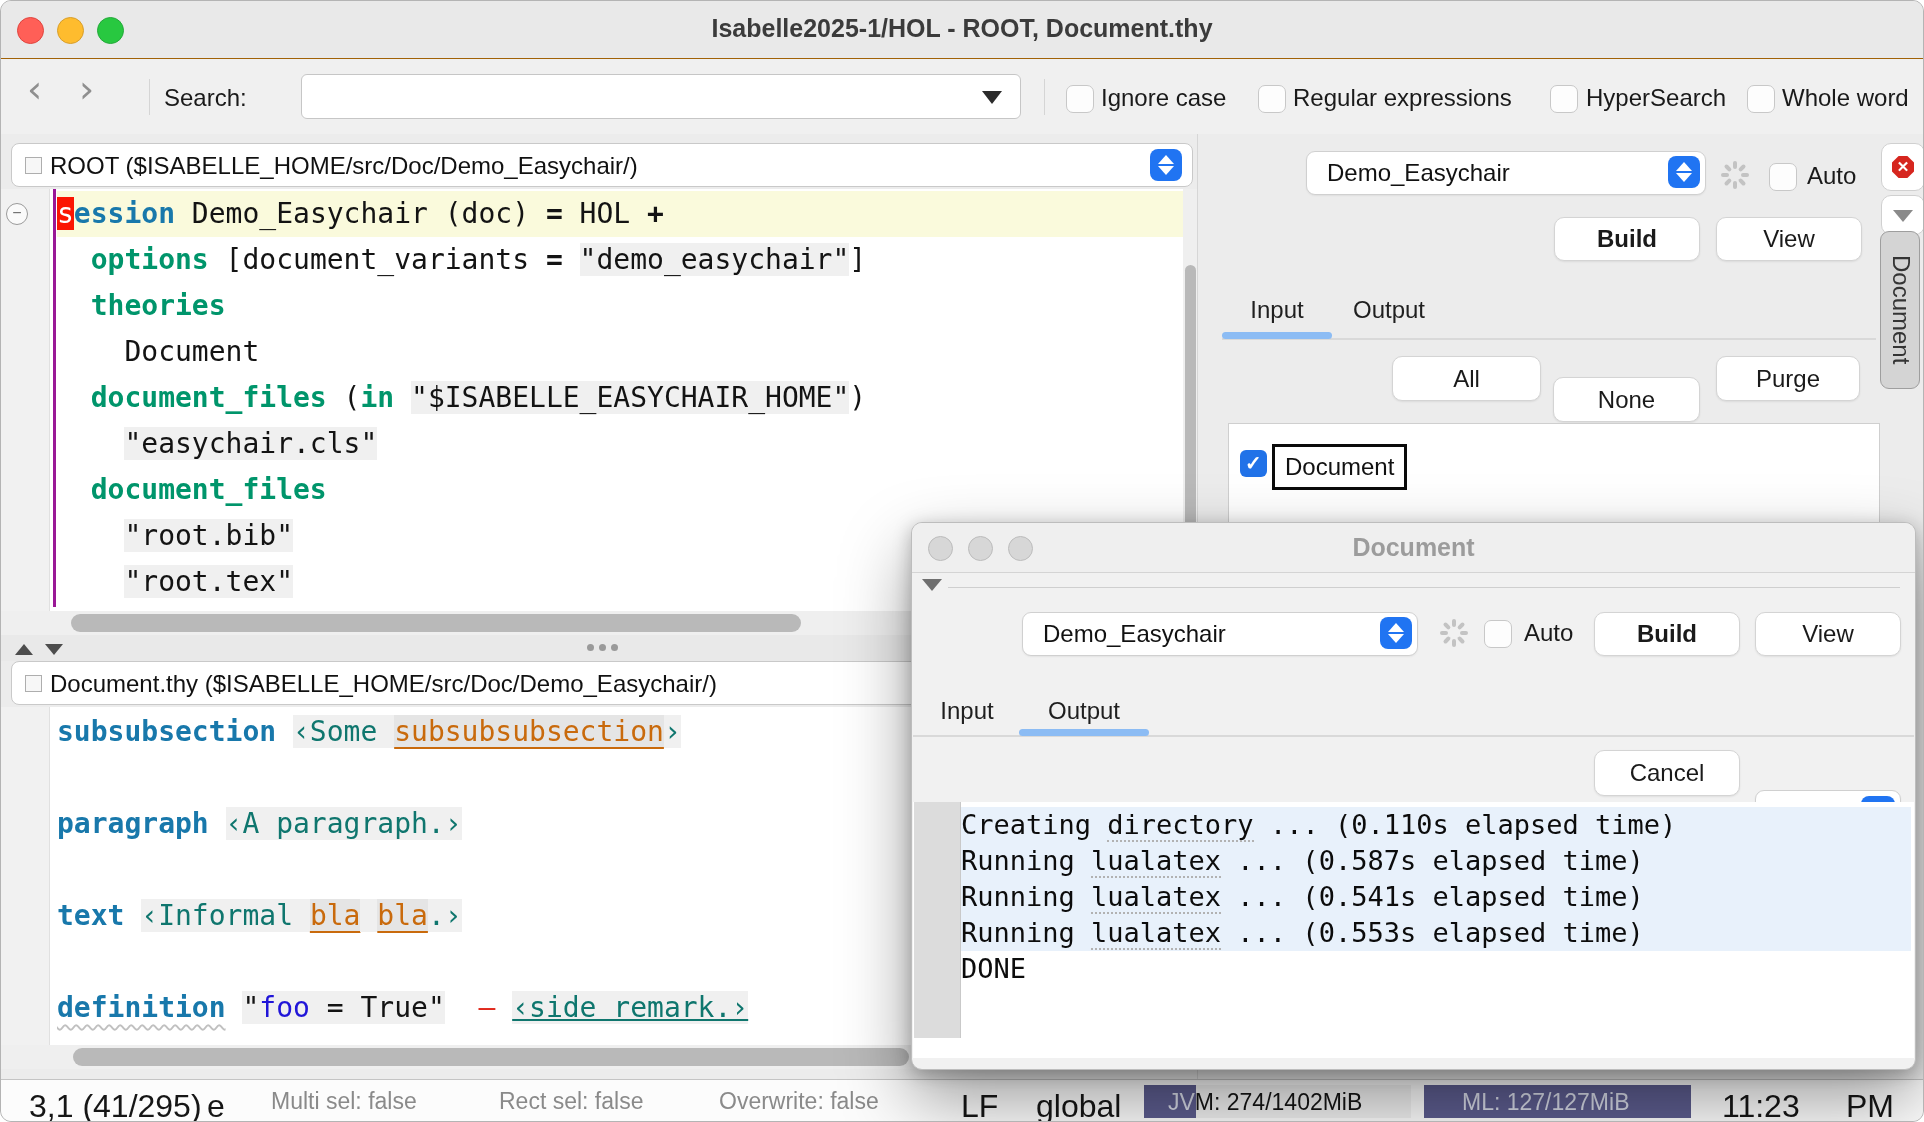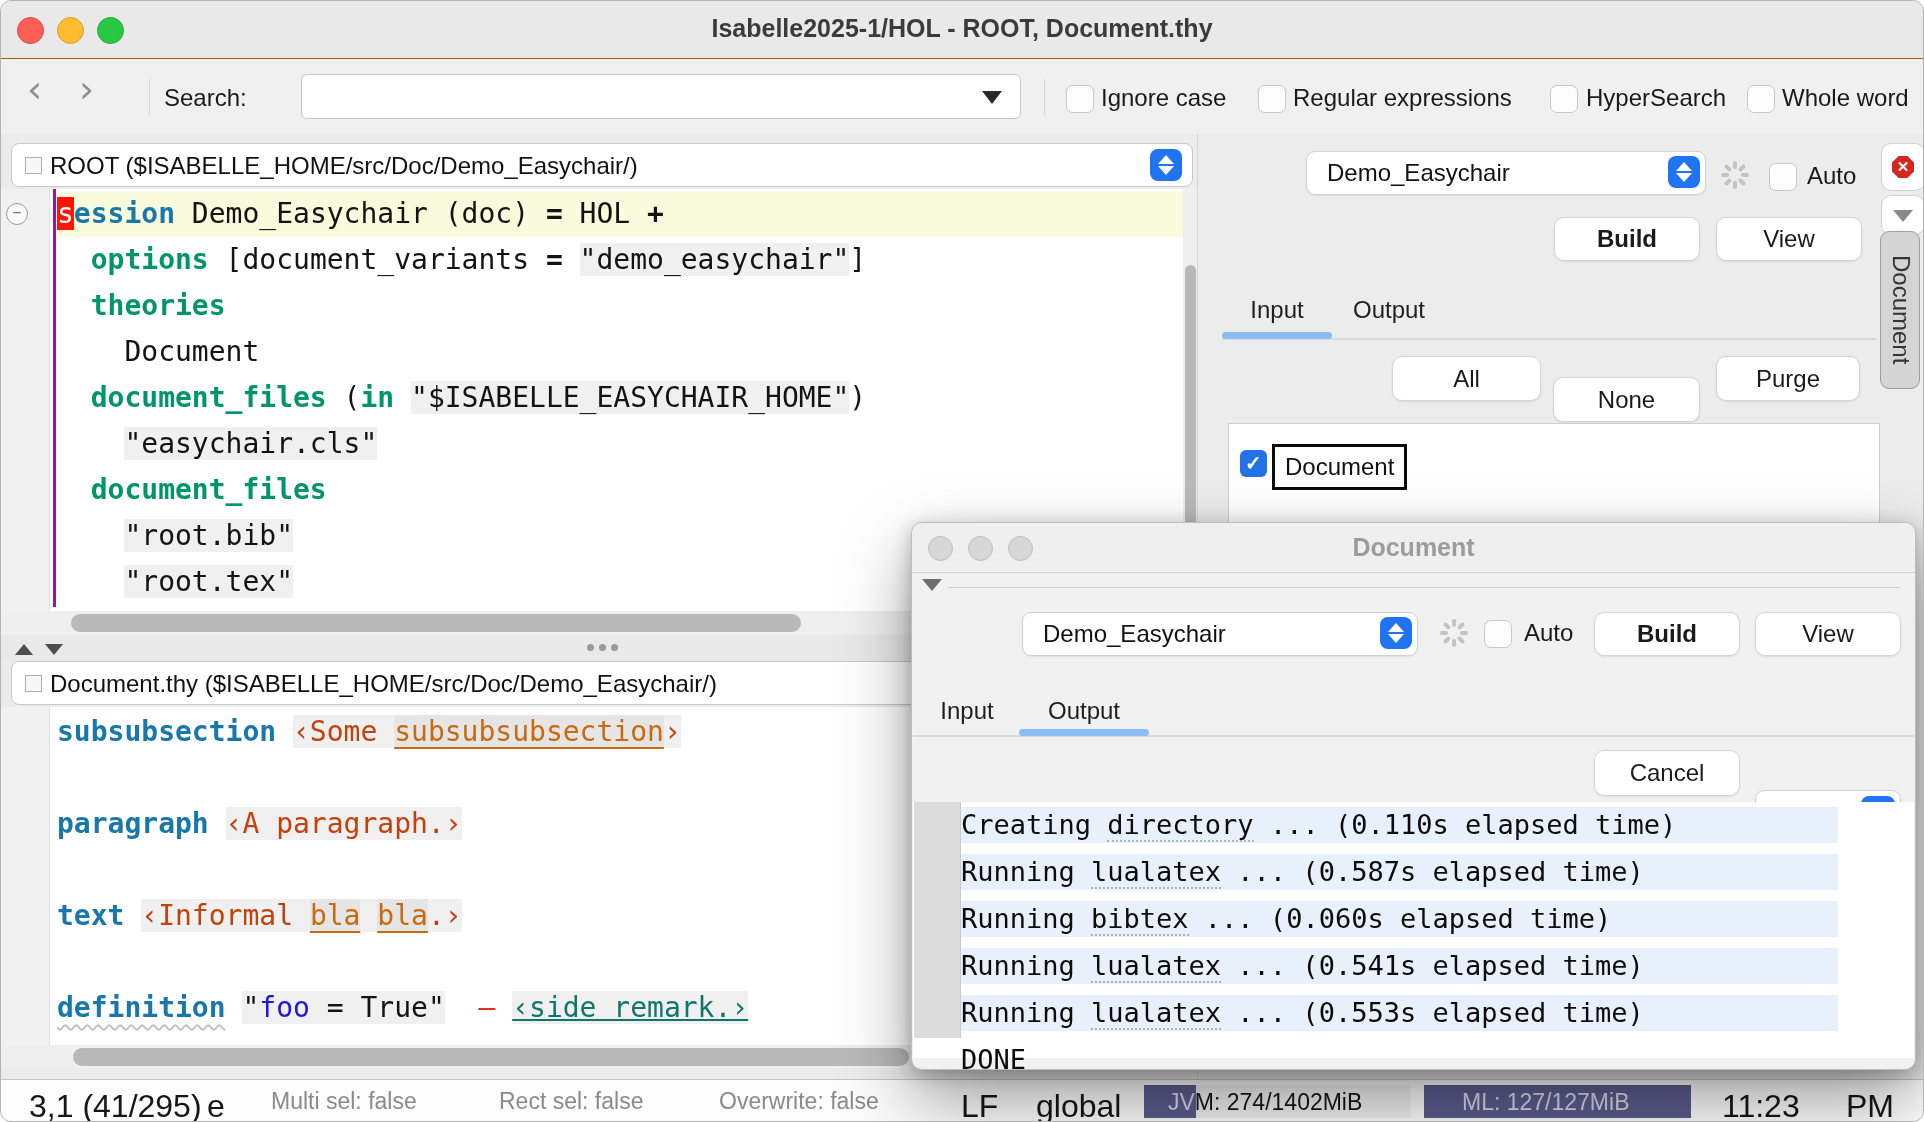--- a/index.html
+++ b/index.html
@@ -39,21 +39,21 @@
   .cline{height:46px;line-height:46px;white-space:pre;}
   .bg-current{background:#fafadc;}
   .c-caret{background:#fb1502;color:#fff;}
   .c-kw1{color:#1878ab;font-weight:bold;}
   .c-kw1u{color:#1878ab;font-weight:bold;text-decoration:underline wavy #c0c0c0 2px;text-underline-offset:7px;}
   .c-kw2{color:#00956b;font-weight:bold;}
   .c-plain{color:#131313;}
   .c-bold{color:#131313;font-weight:bold;}
   .c-str{color:#131313;background:#f0f0f0;}
   .c-strb{color:#2015d8;background:#f0f0f0;}
-  .c-cart{color:#c2410c;background:#f0f0f0;}
+  .c-cart{color:#0f766e;background:#f0f0f0;}
   .c-cartu{color:#c96a0c;background:#e5e5e5;text-decoration:underline;text-underline-offset:6px;}
   .c-cart2{color:#0f766e;background:#f0f0f0;text-decoration:underline;}
   .c-dash{color:#e02a1d;}
   
   .hscroll{position:absolute;left:0;width:1182px;height:24px;background:#efefef;}
   .hthumb{position:absolute;top:3px;height:18px;background:#b9b9b9;border-radius:9px;}
   .vscroll{position:absolute;left:1182px;width:14px;background:#efefef;}
   .vthumb{position:absolute;left:1.5px;width:11px;background:#b9b9b9;border-radius:6px;}
   .splitter{position:absolute;left:0;top:634px;width:1196px;height:26px;background:#e9e9e9;}
   .tri{width:0;height:0;position:absolute;top:9px;}
@@ -88,21 +88,21 @@
   .float{position:absolute;left:910px;top:521px;width:1003px;height:546px;background:#f1f1f1;border:1px solid #bdbdbd;border-radius:11px;
          box-shadow:0 30px 70px rgba(0,0,0,.38), 0 4px 18px rgba(0,0,0,.25);overflow:hidden;z-index:50;}
   .float .ftitle{position:absolute;left:0;top:0;width:100%;height:49px;background:#efefef;border-bottom:1px solid #d4d4d4;}
   .gl{position:absolute;top:13px;width:23px;height:23px;border-radius:50%;background:#d7d7d7;border:1px solid #bcbcbc;}
   .ftext{position:absolute;left:0;top:10px;width:100%;text-align:center;font-size:25px;font-weight:bold;color:#9c9c9c;}
   .collapse-tri{position:absolute;left:10px;top:56px;width:0;height:0;border-left:10px solid transparent;border-right:10px solid transparent;border-top:12px solid #6f6f6f;}
   .collapse-line{position:absolute;left:36px;top:64px;width:952px;height:1px;background:#cfcfcf;}
   .outarea{position:absolute;left:1px;top:279px;width:1001px;height:256px;background:#fff;}
   .outgutter{position:absolute;left:1px;top:0;width:46px;height:236px;background:#dcdcdc;border-right:1px solid #c9c9c9;}
   .olines{position:absolute;left:48px;top:5px;font-family:"DejaVu Sans Mono",monospace;font-size:27px;}
-  .oline{width:877px;height:36px;line-height:36px;margin-bottom:11px;white-space:pre;color:#0c0c0c;}
+  .oline{width:950px;height:36px;line-height:36px;margin-bottom:0;white-space:pre;color:#0c0c0c;}
   .oline.blue{background:#e8f1fb;}
   .c-o{}
   .c-ou{border-bottom:2px dotted #b2b2b2;}
   
   .statusbar{position:absolute;left:0;top:1078px;width:1922px;height:42px;background:#fcfcfc;border-top:1px solid #c4c4c4;border-radius:0 0 11px 11px;}
   .st{position:absolute;top:8px;font-size:32px;white-space:nowrap;}
   .st.gray{color:#8a8a8a;font-size:23px;}
   .st.dark{color:#161616;}
   .membar{position:absolute;top:5px;width:267px;height:33px;background:#f0f0f0;overflow:hidden;}
   .membar .fill{position:absolute;left:0;top:0;bottom:0;background:#5c5c8e;}
@@ -307,21 +307,20 @@
       <div class="stepper" style="right:5px;top:5px;width:34px;height:34px;">
         <div class="dn" style="left:8px;bottom:10px;"></div>
       </div>
     </div>
 
     <div class="outarea">
       <div class="outgutter"></div>
       <div class="olines">
             <div class="oline blue"><span class="c-o">Creating </span><span class="c-ou">directory</span><span class="c-o"> ... (0.110s elapsed time)</span></div>
             <div class="oline blue"><span class="c-o">Running </span><span class="c-ou">lualatex</span><span class="c-o"> ... (0.587s elapsed time)</span></div>
-            <div class="oline blue"><span class="c-o">Running </span><span class="c-ou">bibtex</span><span class="c-o"> ... (0.060s elapsed time)</span></div>
             <div class="oline blue"><span class="c-o">Running </span><span class="c-ou">lualatex</span><span class="c-o"> ... (0.541s elapsed time)</span></div>
             <div class="oline blue"><span class="c-o">Running </span><span class="c-ou">lualatex</span><span class="c-o"> ... (0.553s elapsed time)</span></div>
             <div class="oline"><span class="c-o">DONE</span></div>
           </div>
     </div>
   </div>
 
   <div class="statusbar">
     <span class="st dark" style="left:28px;">3,1 (41/295)</span>
     <span class="st dark" style="left:206px;">e</span>

